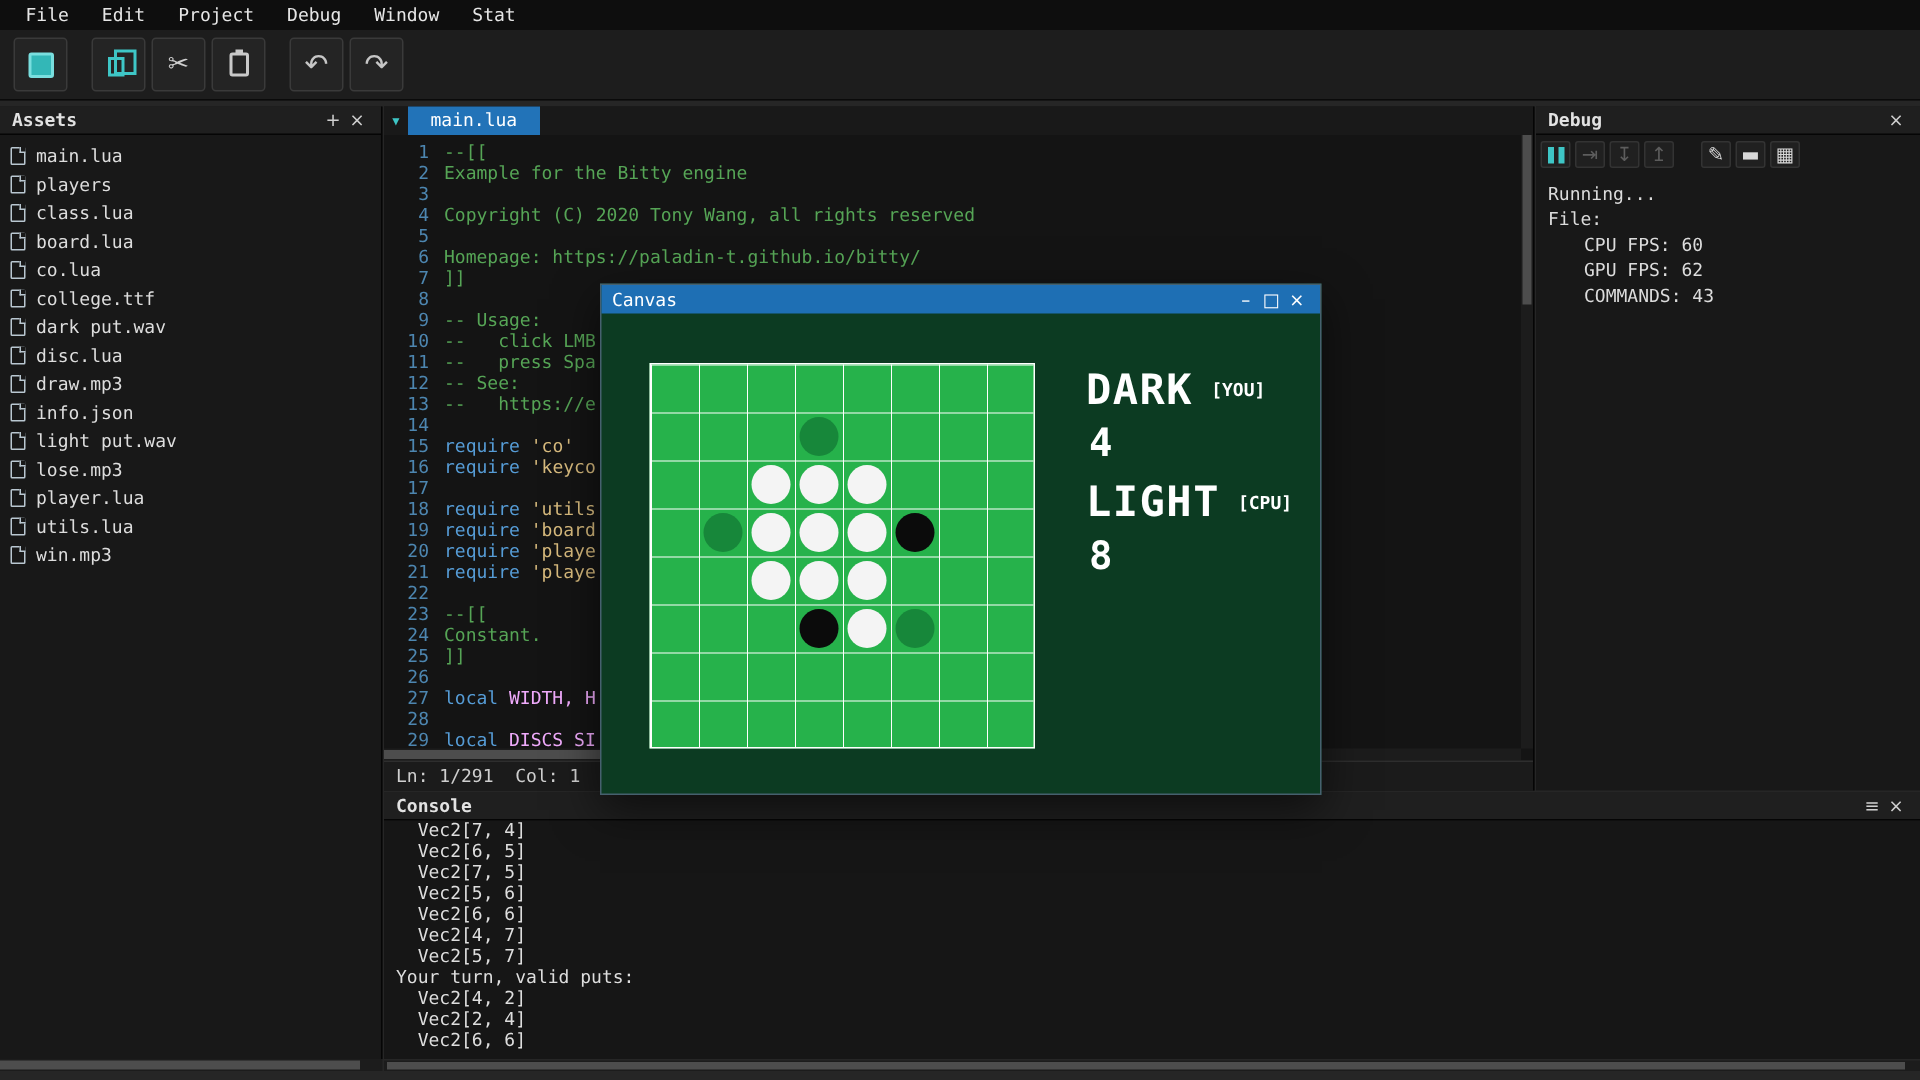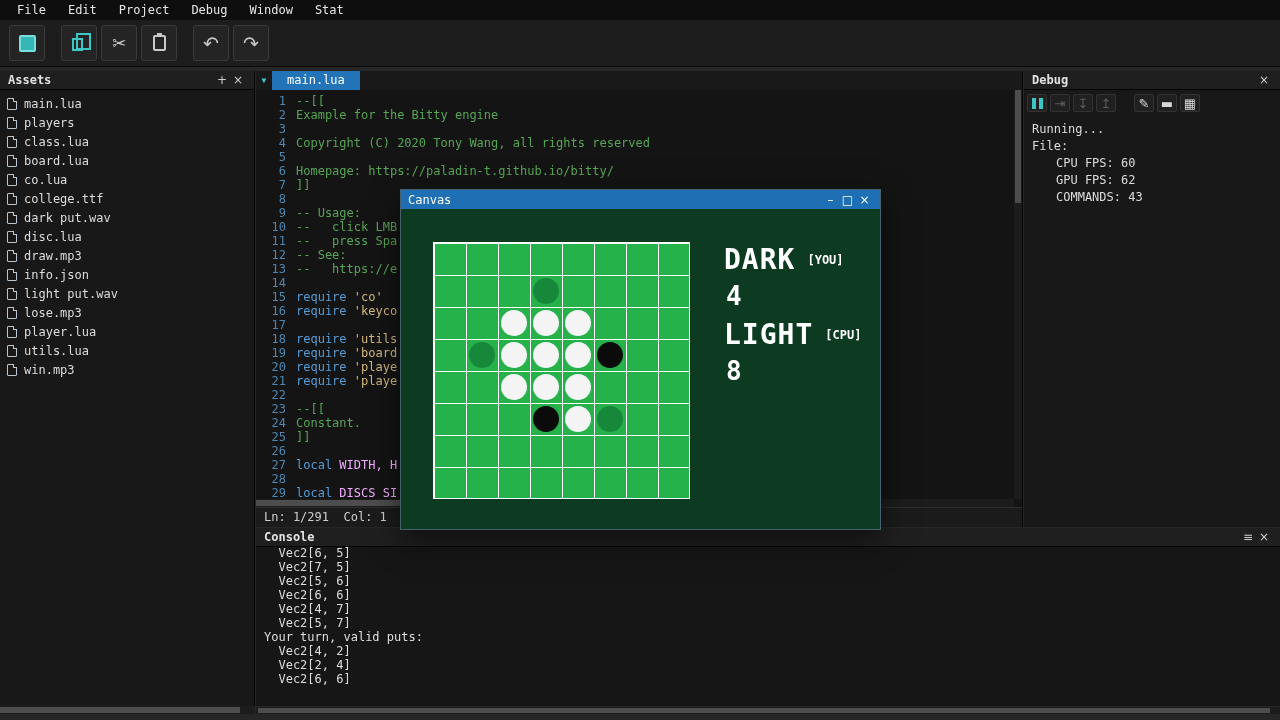--- a/index.html
+++ b/index.html
@@ -301,21 +301,21 @@
         </div>
     </div>
   </div>
 
   <div class="console-panel">
     <div class="panel-header">
       <span class="ph-title">Console</span>
       <span class="ph-btn">≡</span>
       <span class="ph-btn">×</span>
     </div>
-    <div class="console-body"><div>  Vec2[6, 5]</div><div>  Vec2[7, 5]</div><div>  Vec2[5, 6]</div><div>  Vec2[6, 6]</div><div>  Vec2[4, 7]</div><div>  Vec2[5, 7]</div><div>Your turn, valid puts:</div><div>  Vec2[4, 2]</div><div>  Vec2[2, 4]</div><div>  Vec2[6, 6]</div></div>
+    <div class="console-body"><div>  Vec2[7, 4]</div><div>  Vec2[6, 5]</div><div>  Vec2[7, 5]</div><div>  Vec2[5, 6]</div><div>  Vec2[6, 6]</div><div>  Vec2[4, 7]</div><div>  Vec2[5, 7]</div><div>Your turn, valid puts:</div><div>  Vec2[4, 2]</div><div>  Vec2[2, 4]</div><div>  Vec2[6, 6]</div></div>
   </div>
   <div class="console-hscroll">
     <div class="console-hthumb"></div>
   </div>
 
   <div class="canvas-window">
     <div class="canvas-titlebar">
       <span class="ct-title">Canvas</span>
       <span class="ct-btn">–</span>
       <span class="ct-btn">□</span>

